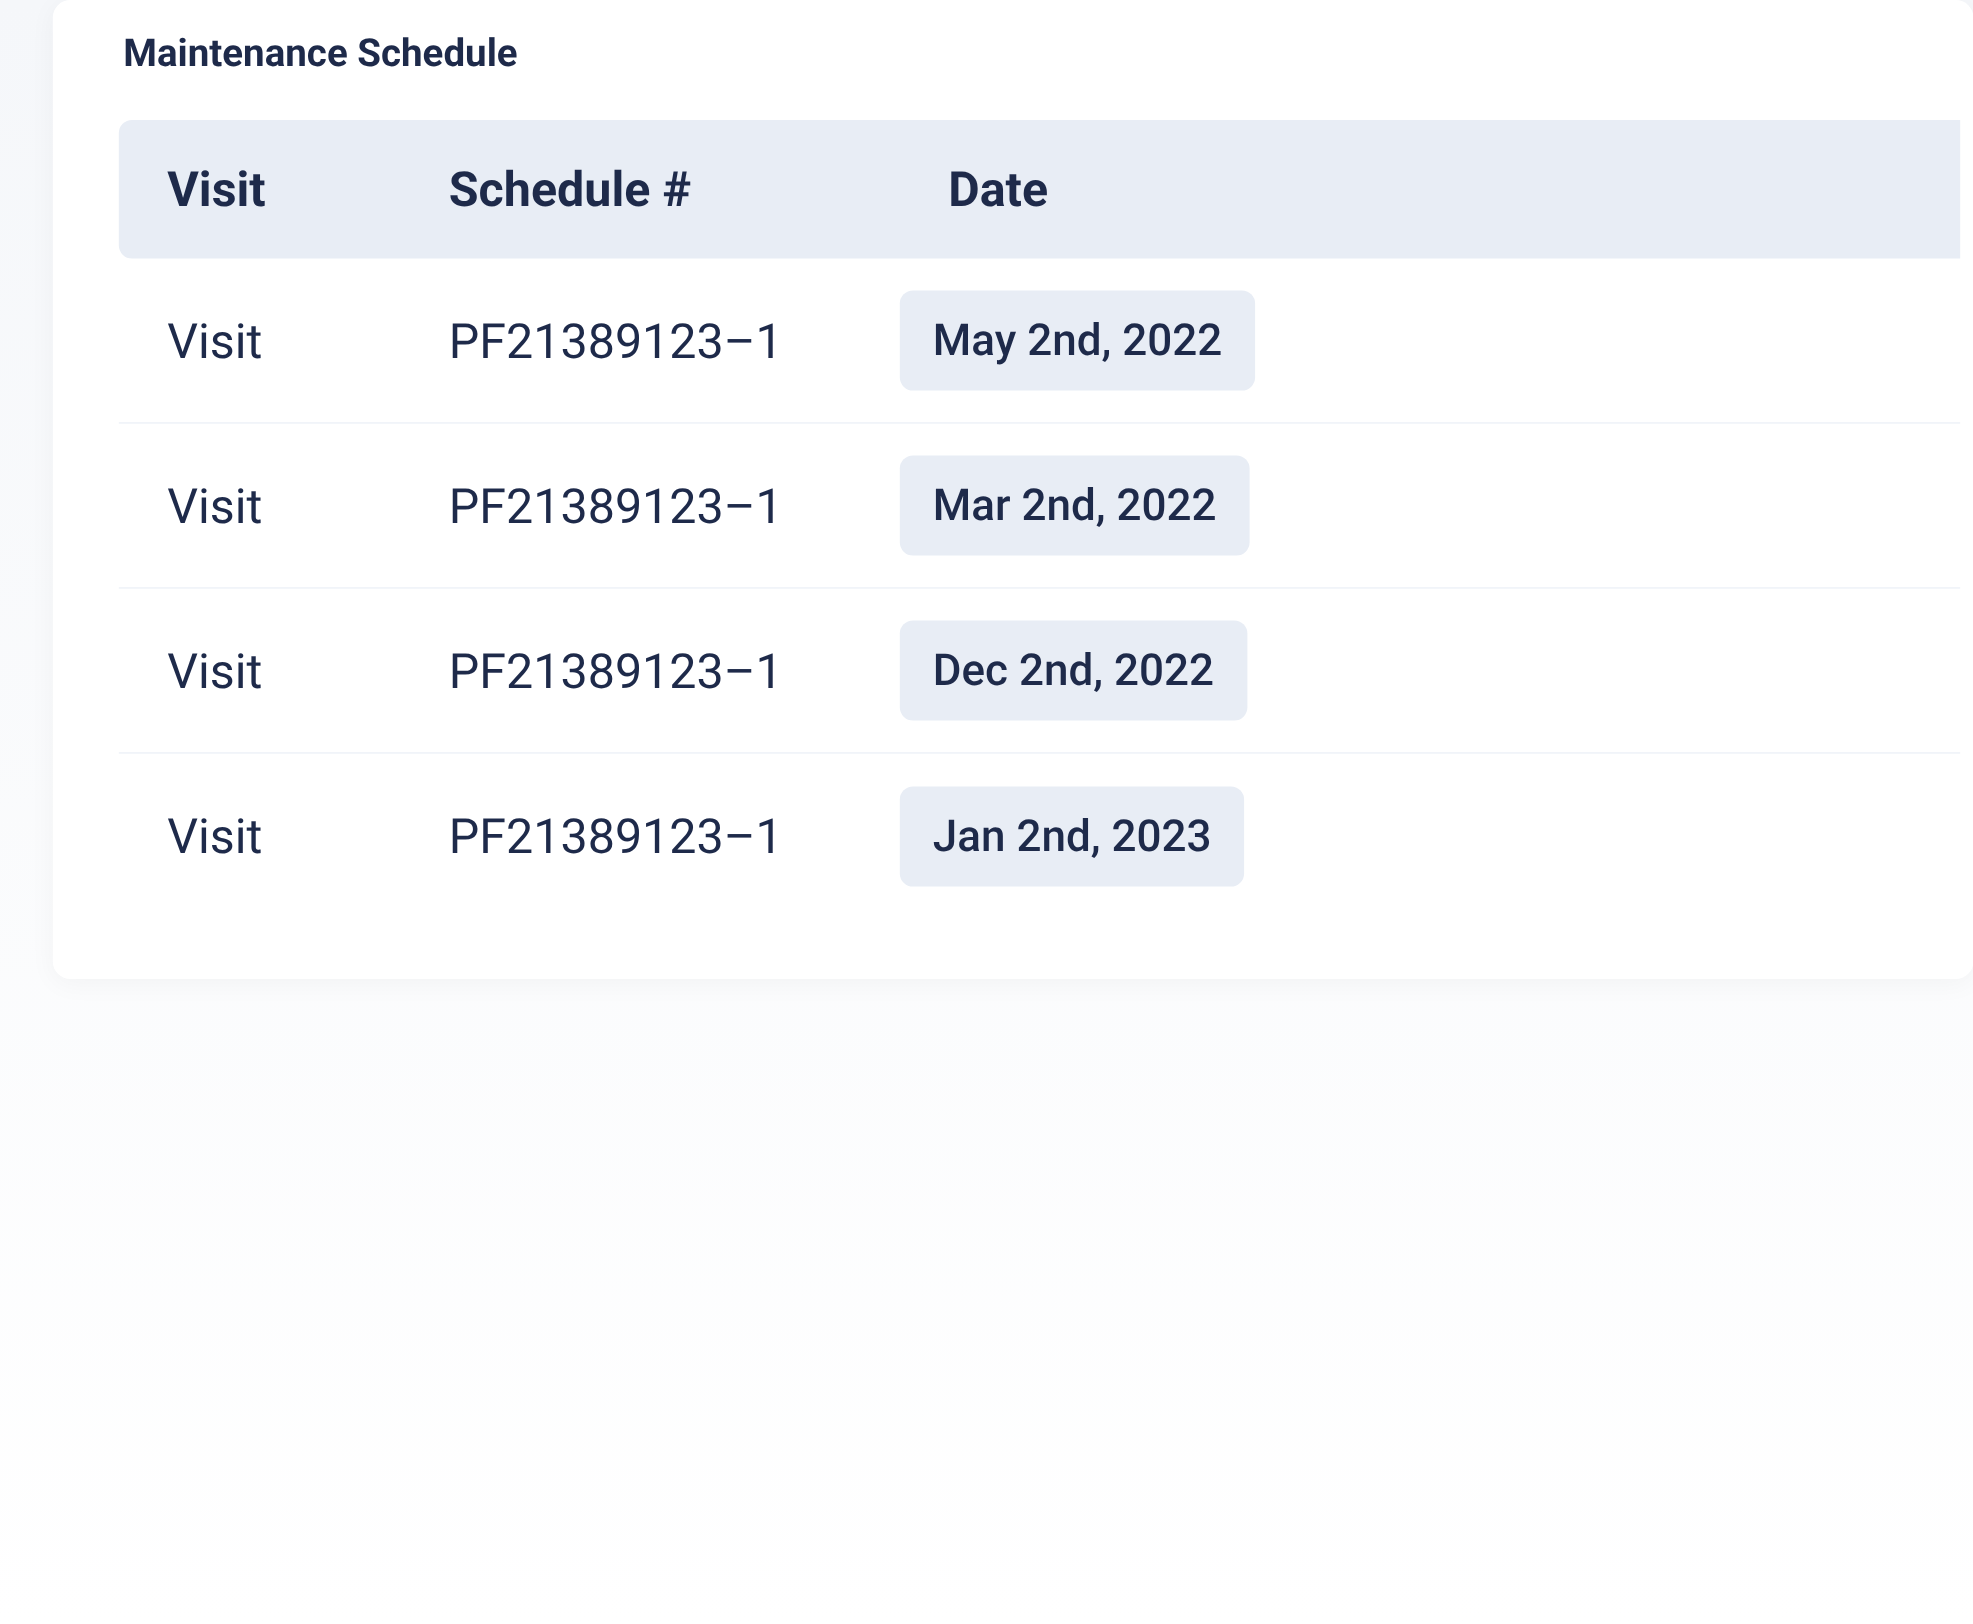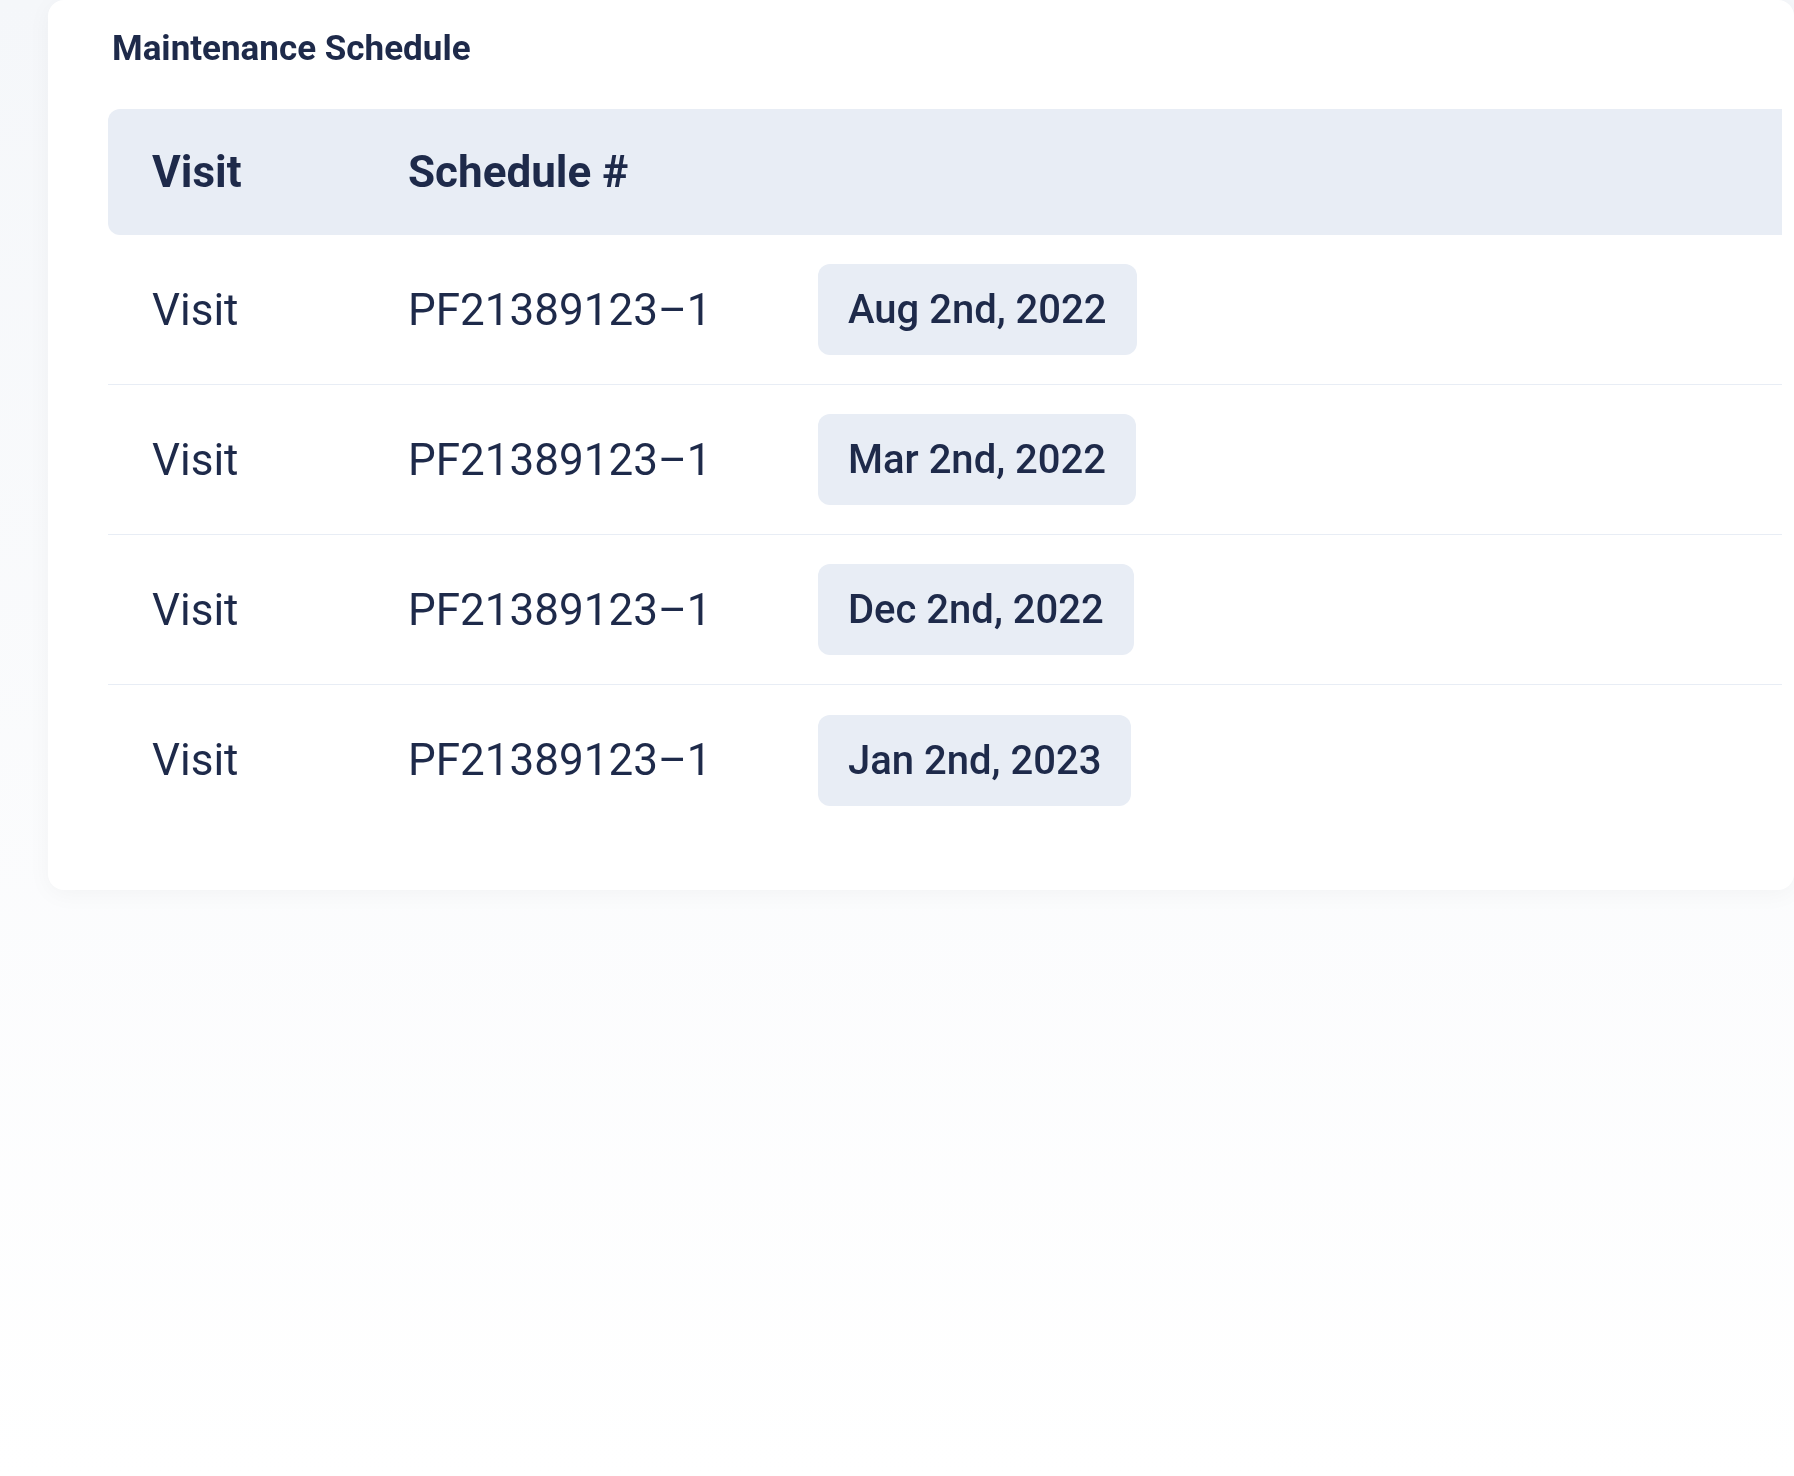--- a/index.html
+++ b/index.html
@@ -104,28 +104,29 @@
 </head>
 <body>
 
 <div class="card">
   <h2 class="card-title">Maintenance Schedule</h2>
 
   <div class="table-wrapper">
     <div class="table-header">
       <div class="table-header-cell col-visit">Visit</div>
       <div class="table-header-cell col-invoice">Schedule #</div>
+      <div class="table-header-cell col-date">Date</div>
     </div>
 
     <div class="table-body">
       <div class="table-row">
         <div class="table-cell col-visit">Visit</div>
         <div class="table-cell col-invoice">PF21389123–1</div>
         <div class="col-date">
-          <span class="date-pill">Aug 2nd, 2022</span>
+          <span class="date-pill">May 2nd, 2022</span>
         </div>
       </div>
 
       <div class="table-row">
         <div class="table-cell col-visit">Visit</div>
         <div class="table-cell col-invoice">PF21389123–1</div>
         <div class="col-date">
           <span class="date-pill">Mar 2nd, 2022</span>
         </div>
       </div>

